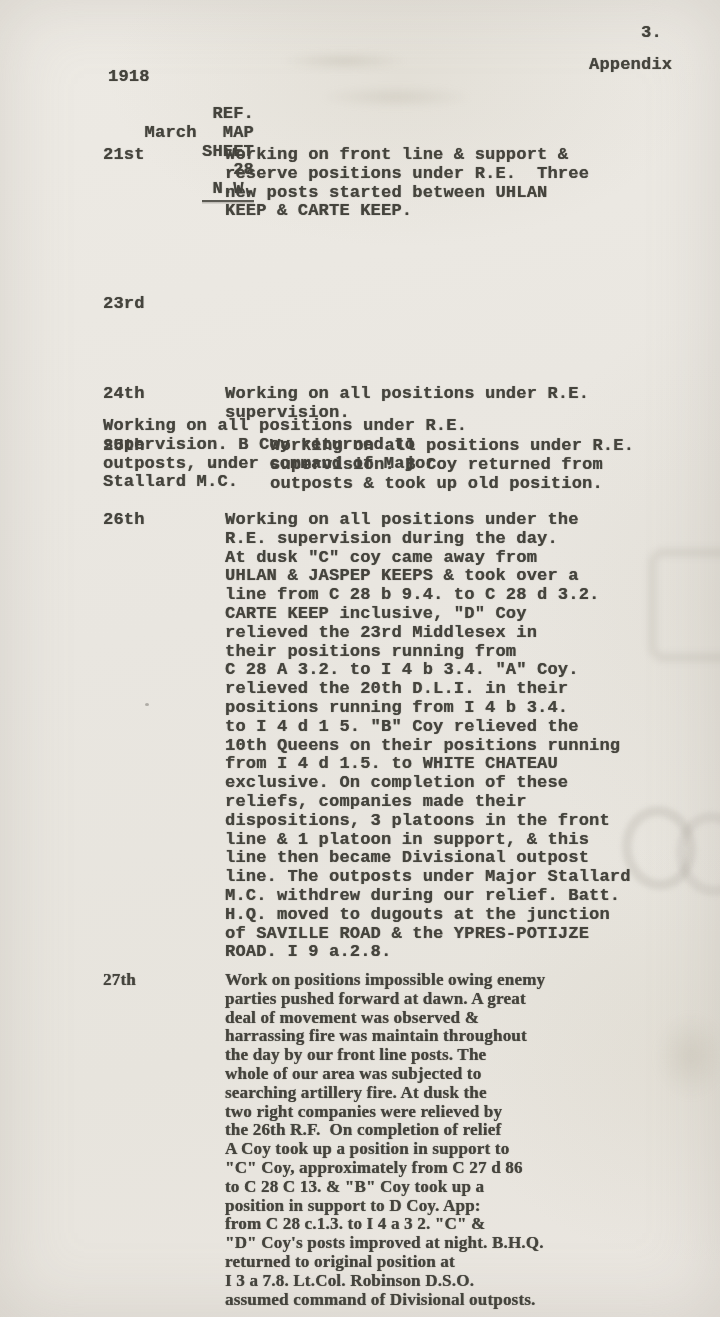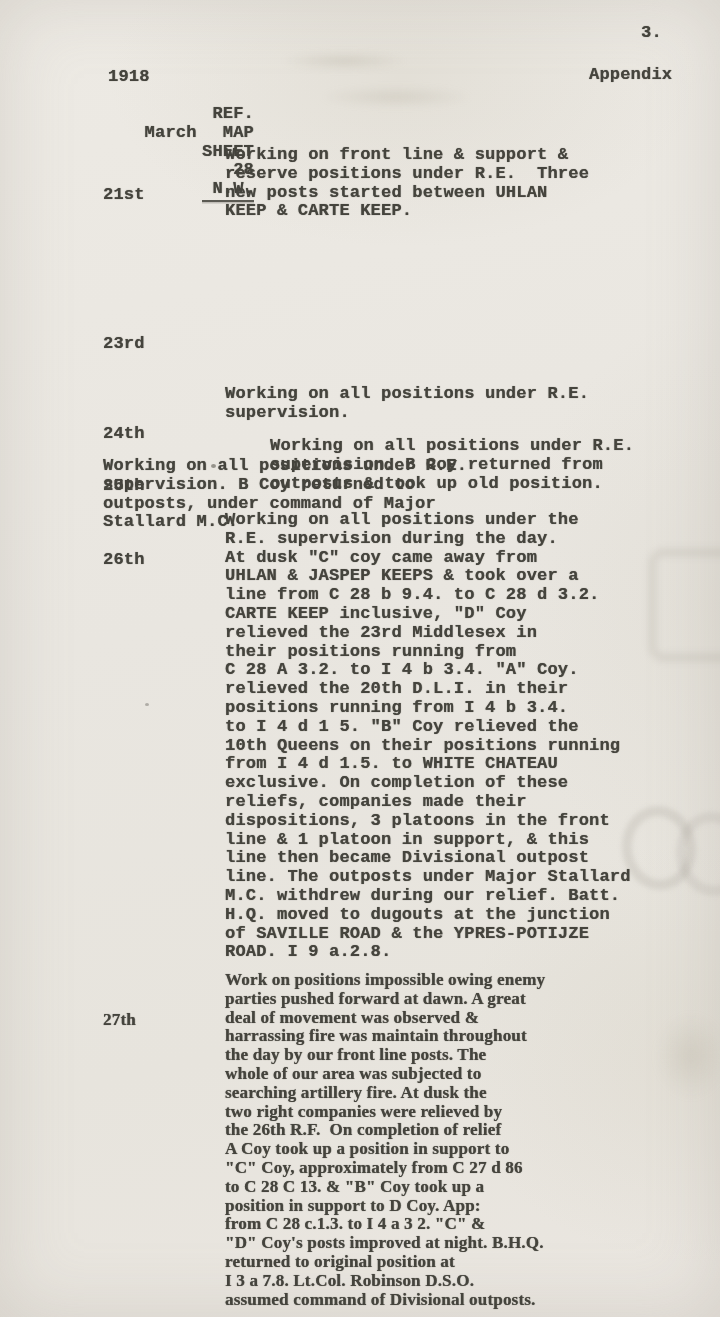--- a/index.html
+++ b/index.html
@@ -30,33 +30,33 @@
     text-shadow: 0 0 1px rgba(69,68,61,0.65), 0.4px 0.4px 0 rgba(69,68,61,0.35);
     font-weight: bold;
     font-size: 17px;
     line-height: 18.8px;
     letter-spacing: 0.2px;
     white-space: pre-wrap;
   }
   .abs { position: absolute; }
   .page-number   { top: 24px;  left: 641px; }
   .year          { top: 68px;  left: 108px; }
-  .appendix     { top: 66px;  left: 589px; }
+  .appendix     { top: 56px;  left: 589px; }
   .month-row     { top: 105px; left: 103px; }
   .heading       {
     position: absolute;
     left: 99px;  
     top: 0;
     border-bottom: 2.5px solid rgba(66,65,58,0.85);
     padding-bottom: 1px;
     box-shadow: 0 1.5px 0 rgba(66,65,58,0.25);
     text-align: right;
   }
   .entry-row { left: 103px; width: 580px; display: flex; align-items: flex-start; }
-  .date-cell { flex: 0 0 122px; margin-top: 40px; }
+  .date-cell { flex: 0 0 122px; }
   .entry-text { flex: 1 1 auto; }
   .e0 { top: 146px; }
   .e1 { top: 240px; }
   .e2 { top: 295px; flex-direction: column; }
   .e3 { top: 385px; }
   .e4 { top: 437px; gap: 45px; }
   .e5 { top: 511px; }
   .e6 { top: 971px; font-family: Liberation Serif, serif; }
 
   

